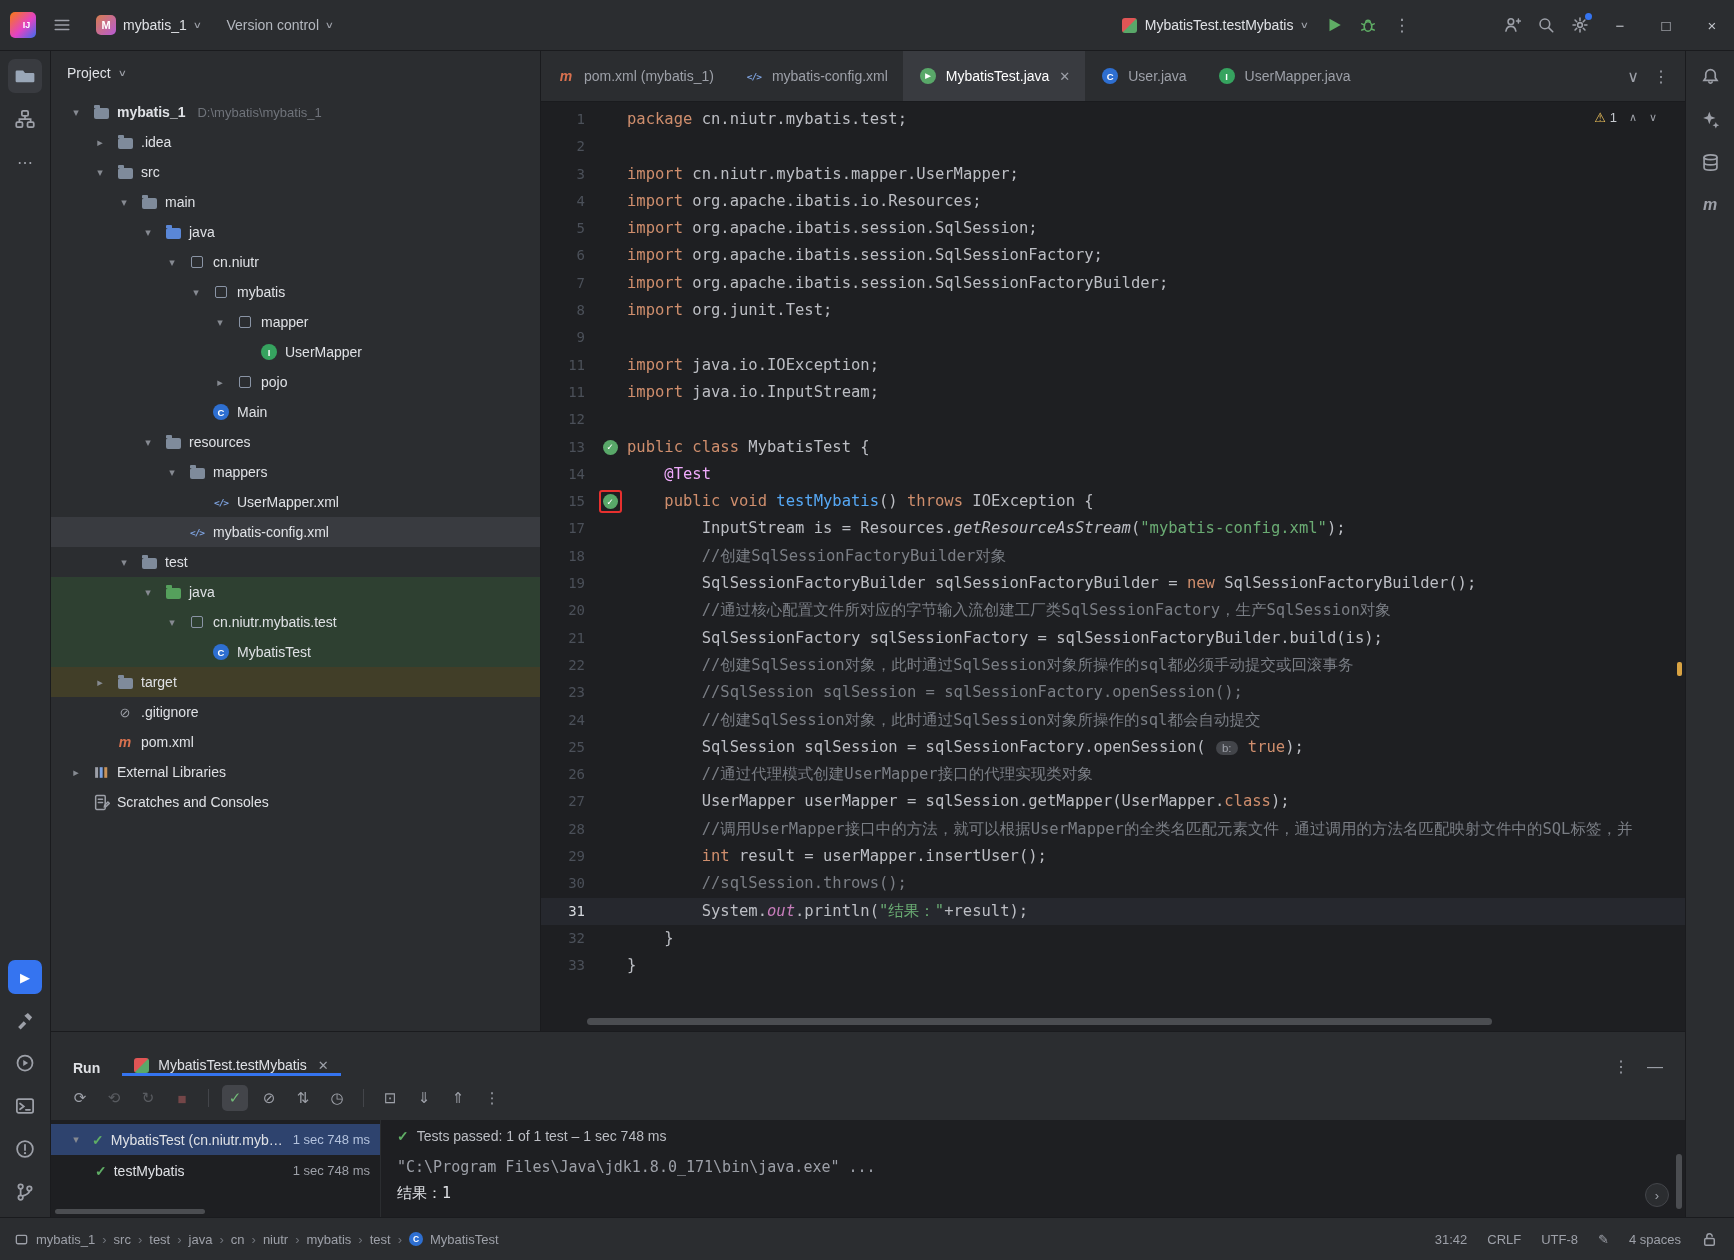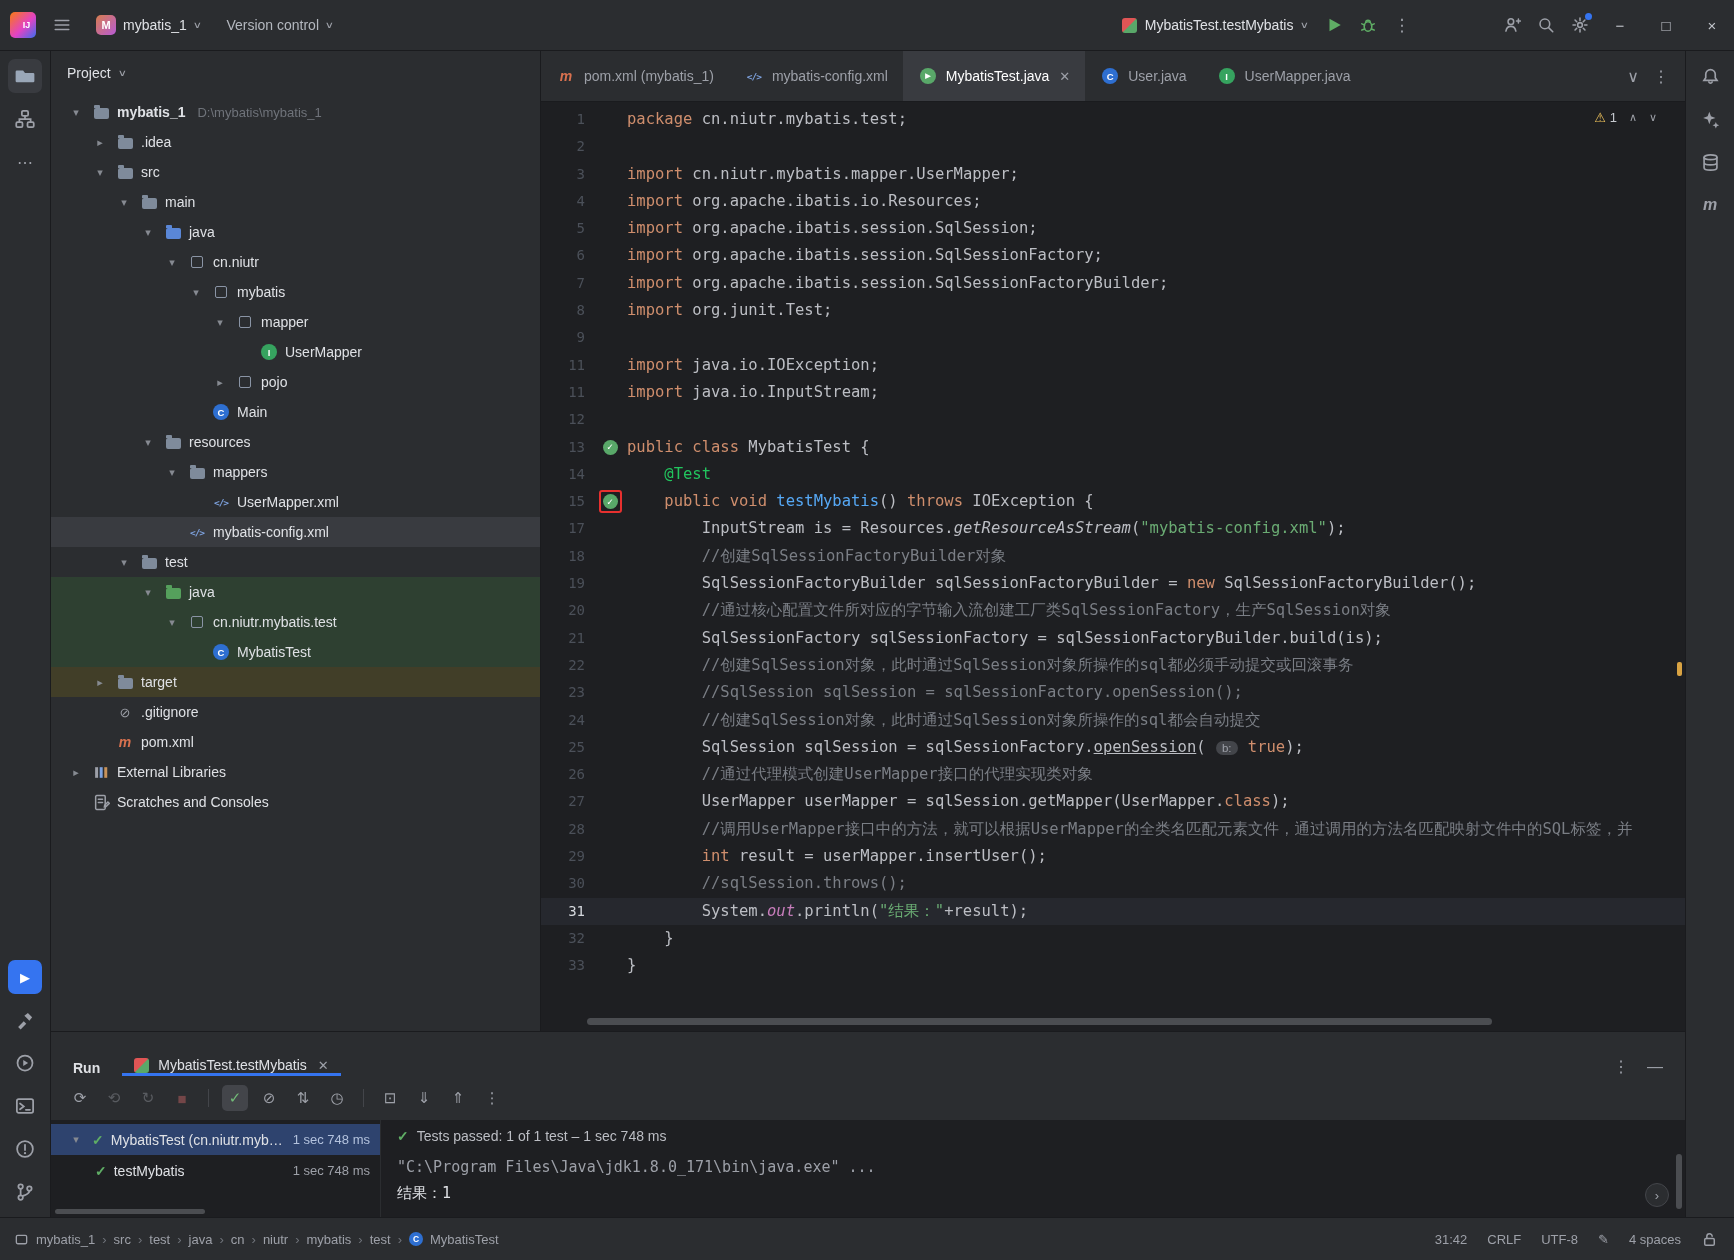--- a/index.html
+++ b/index.html
@@ -77,22 +77,22 @@
   .gpass{width:15px;height:15px;border-radius:50%;background:#59a869;color:#fff;font-size:10px;display:inline-flex;align-items:center;justify-content:center;line-height:1;}
   .redbox{display:inline-flex;padding:2px;border:2.5px solid #e7302f;border-radius:3px;}
   .ctext{flex:1;overflow:hidden;}
   .tk-kw{color:#cf8e6d;}
   .tk-pl{color:#bcbec4;}
   .tk-cm{color:#7a7e85;}
   .tk-st{color:#6aab73;}
   .tk-md{color:#56a8f5;}
   .tk-sm{color:#bcbec4;font-style:italic;}
   .tk-sf{color:#c77dbb;font-style:italic;}
-  .tk-an{color:#22c55e;}
-  .tk-ul{color:#bcbec4;text-decoration:underline;}
+  .tk-an{color:#f0abfc;}
+  .tk-ul{color:#bcbec4;}
   .tk-hint{background:#43454a;color:#9da0a8;border-radius:8px;padding:1px 6px;font-size:11.5px;font-family:"Liberation Sans",sans-serif;margin:0 1px;}
   .warnbadge{position:absolute;top:8px;right:28px;display:flex;align-items:center;gap:12px;font-family:"Liberation Sans",sans-serif;font-size:13px;color:#c6c9cf;}
   .warnbadge .tri{color:#f2c55c;}
   .warnbadge .nav{color:#9da0a8;font-size:11px;}
   .stripemark{position:absolute;right:3px;top:560px;width:5px;height:14px;background:#d9a343;border-radius:2px;}
   .hscroll{position:absolute;bottom:6px;left:46px;width:905px;height:7px;background:#4b4d51;border-radius:4px;}
 
   
   .runpanel{height:186px;background:#2b2d30;border-top:1px solid #1a1b1e;display:flex;flex-direction:column;}
   .runtabs{height:44px;display:flex;align-items:flex-end;padding:0 10px 0 22px;}

